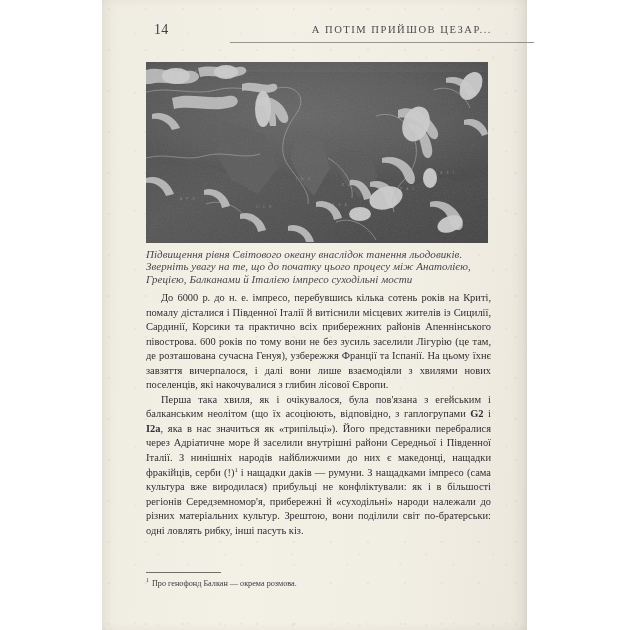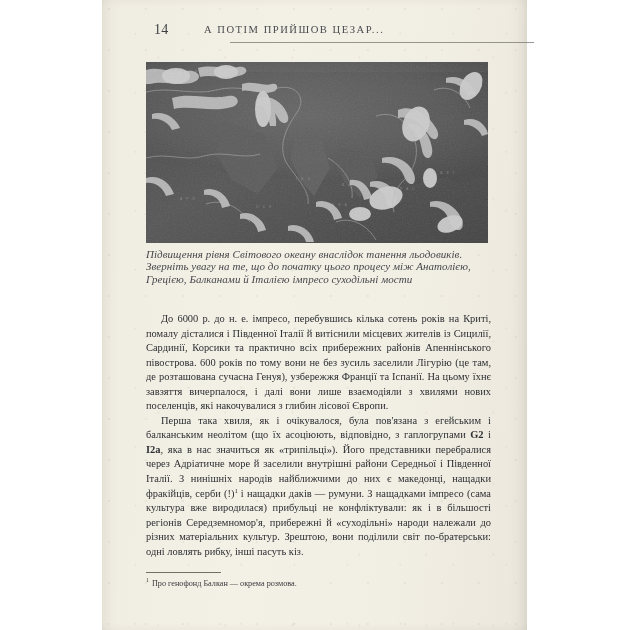--- a/index.html
+++ b/index.html
@@ -47,21 +47,21 @@
     font-size: 14px;
     color: #3f4044;
     letter-spacing: .2px;
     margin-left: 8px;
   }
   #head-title {
     position: absolute;
     left: 58px;
     top: 2px;
     width: 288px;
-    text-align: left;
+    text-align: right;
     font-size: 10.6px;
     letter-spacing: 1.5px;
     color: #4a4b4f;
     white-space: nowrap;
   }
   #head-rule {
     position: absolute;
     left: 84px;
     top: 20px;
     width: 304px;
@@ -104,21 +104,20 @@
     position: absolute;
     left: 44px;
     top: 291px;
     width: 345px;
     font-size: 10.45px;
     line-height: 14.55px;
     color: #2e2f33;
     text-align: justify;
     text-justify: inter-word;
     hyphens: none;
-    margin-top: 21px;
   }
   #body-text p {
     margin: 0;
     text-indent: 15px;
   }
   #body-text b { font-weight: 700; }
   #body-text sup {
     font-size: 6.6px;
     vertical-align: super;
     line-height: 0;

